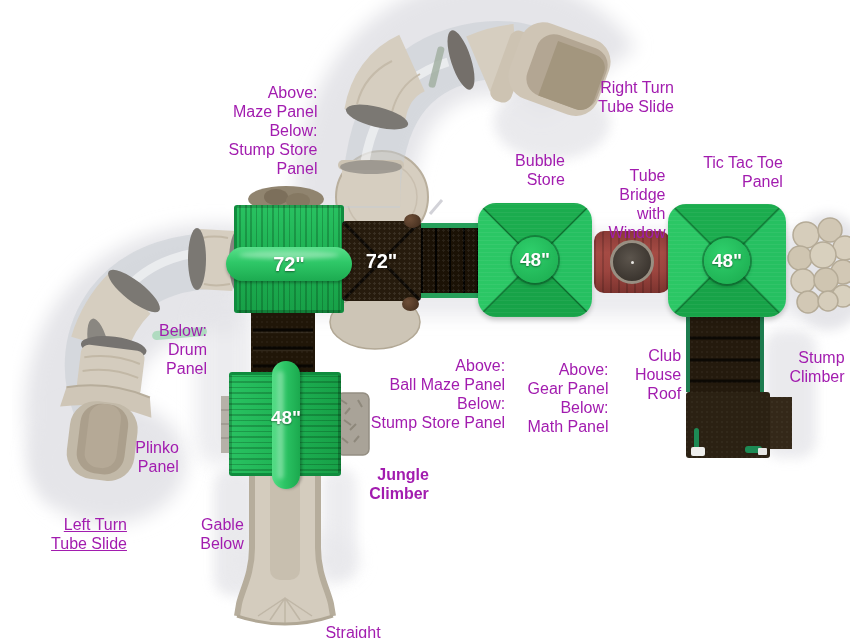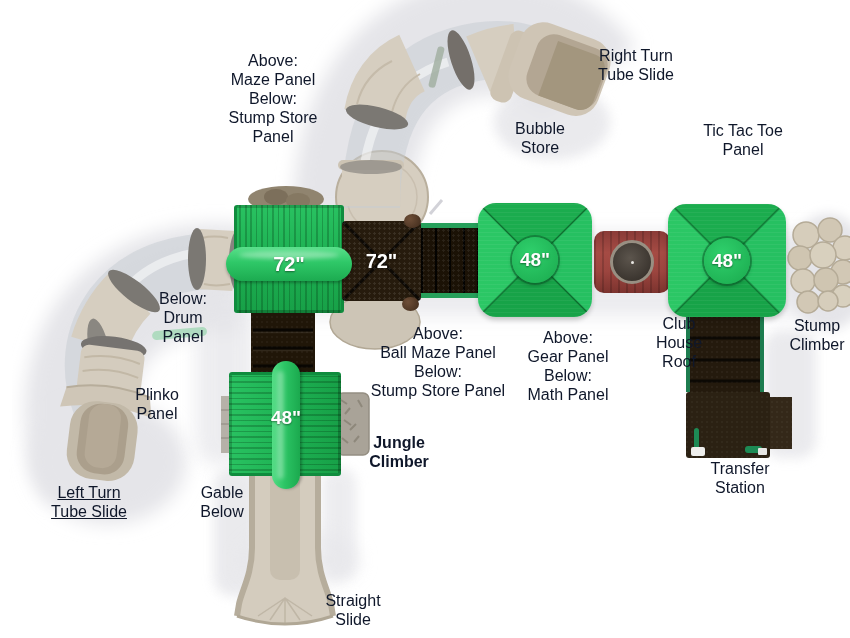--- a/index.html
+++ b/index.html
@@ -1,33 +1,33 @@
 <!DOCTYPE html>
 <html><head>
 <meta charset="utf-8">
 <style>
   html,body{margin:0;padding:0;background:#fff;}
   .stage{position:relative;width:850px;height:638px;background:#ffffff;overflow:hidden;
          font-family:"Liberation Sans",sans-serif;}
   .stage svg.scene{position:absolute;left:0;top:0;}
 
   
-  .lbl{position:absolute;transform:translateX(-50%);text-align:center;
-       font-size:16px;line-height:19px;color:#0f172a;white-space:pre-line;}
+  .lbl{position:absolute;transform:translateX(-50%);text-align:right;
+       font-size:16px;line-height:19px;color:#a21caf;white-space:pre-line;margin-top:32px;}
   #lbl-maze{left:273px;top:51px;}
   #lbl-rightturn{left:636px;top:46px;}
   #lbl-bubble{left:540px;top:119px;}
   #lbl-tubebridge{left:637px;top:134px;}
   #lbl-tictactoe{left:743px;top:121px;}
   #lbl-drum{left:183px;top:289px;}
   #lbl-ballmaze{left:438px;top:324px;}
   #lbl-gear{left:568px;top:328px;}
-  #lbl-club{left:679px;top:314px;}
+  #lbl-club{left:658px;top:314px;}
   #lbl-stumpclimber{left:817px;top:316px;}
-  #lbl-plinko{left:157px;top:385px;}
+  #lbl-plinko{left:157px;top:406px;}
   #lbl-jungle{left:399px;top:433px;font-weight:bold;}
   #lbl-leftturn{left:89px;top:483px;text-decoration:underline;}
   #lbl-gableroof{left:222px;top:483px;}
   #lbl-transfer{left:740px;top:459px;}
   #lbl-straightslide{left:353px;top:591px;}
 
   .dim{color:#fff;font-weight:700;font-size:20px;white-space:nowrap;
        text-shadow:0 1px 2px rgba(0,0,0,.45);}
 
   
@@ -304,20 +304,24 @@
 
   <div class="lbl" id="lbl-maze">Above:
 Maze Panel
 Below:
 Stump Store
 Panel</div>
   <div class="lbl" id="lbl-rightturn">Right Turn
 Tube Slide</div>
   <div class="lbl" id="lbl-bubble">Bubble
 Store</div>
+  <div class="lbl" id="lbl-tubebridge">Tube
+Bridge
+with
+Window</div>
   <div class="lbl" id="lbl-tictactoe">Tic Tac Toe
 Panel</div>
   <div class="lbl" id="lbl-drum">Below:
 Drum
 Panel</div>
   <div class="lbl" id="lbl-ballmaze">Above:
 Ball Maze Panel
 Below:
 Stump Store Panel</div>
   <div class="lbl" id="lbl-gear">Above:
@@ -330,18 +334,16 @@
   <div class="lbl" id="lbl-stumpclimber">Stump
 Climber</div>
   <div class="lbl" id="lbl-plinko">Plinko
 Panel</div>
   <div class="lbl" id="lbl-jungle">Jungle
 Climber</div>
   <div class="lbl" id="lbl-leftturn">Left Turn
 Tube Slide</div>
   <div class="lbl" id="lbl-gableroof">Gable
 Below</div>
-  <div class="lbl" id="lbl-transfer">Transfer
-Station</div>
   <div class="lbl" id="lbl-straightslide">Straight
 Slide</div>
 
 </div>
 
 </body></html>

